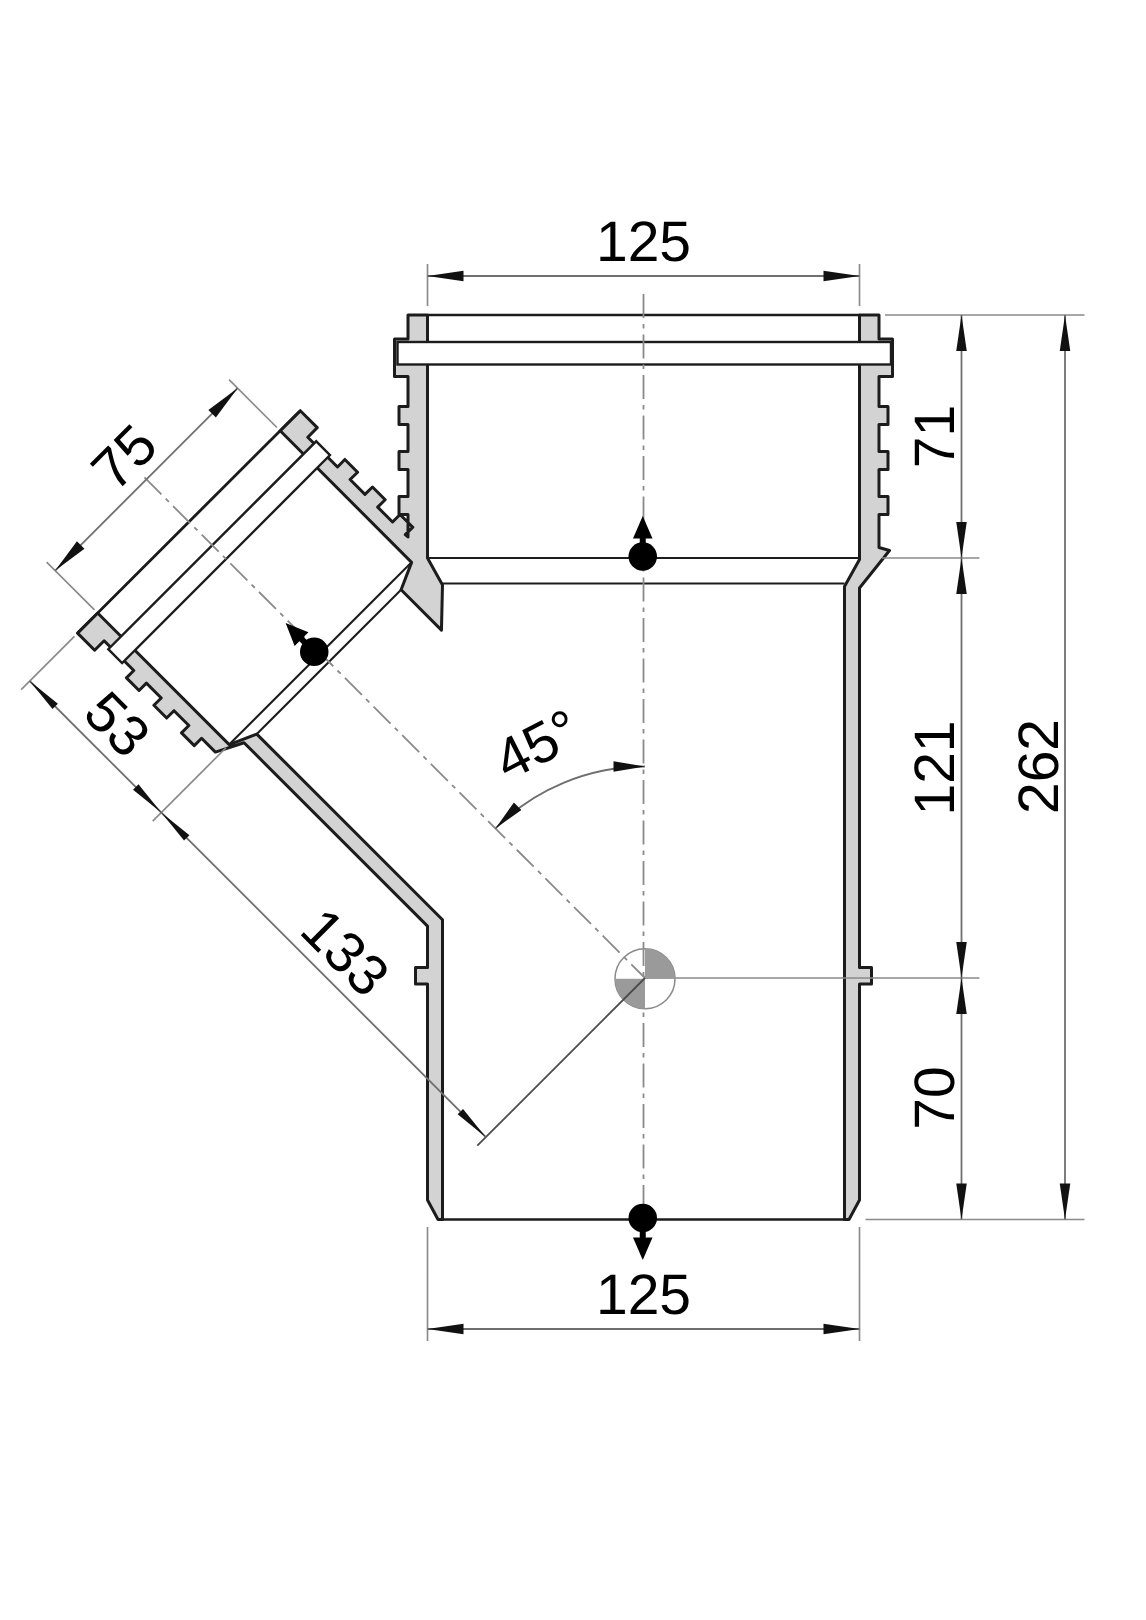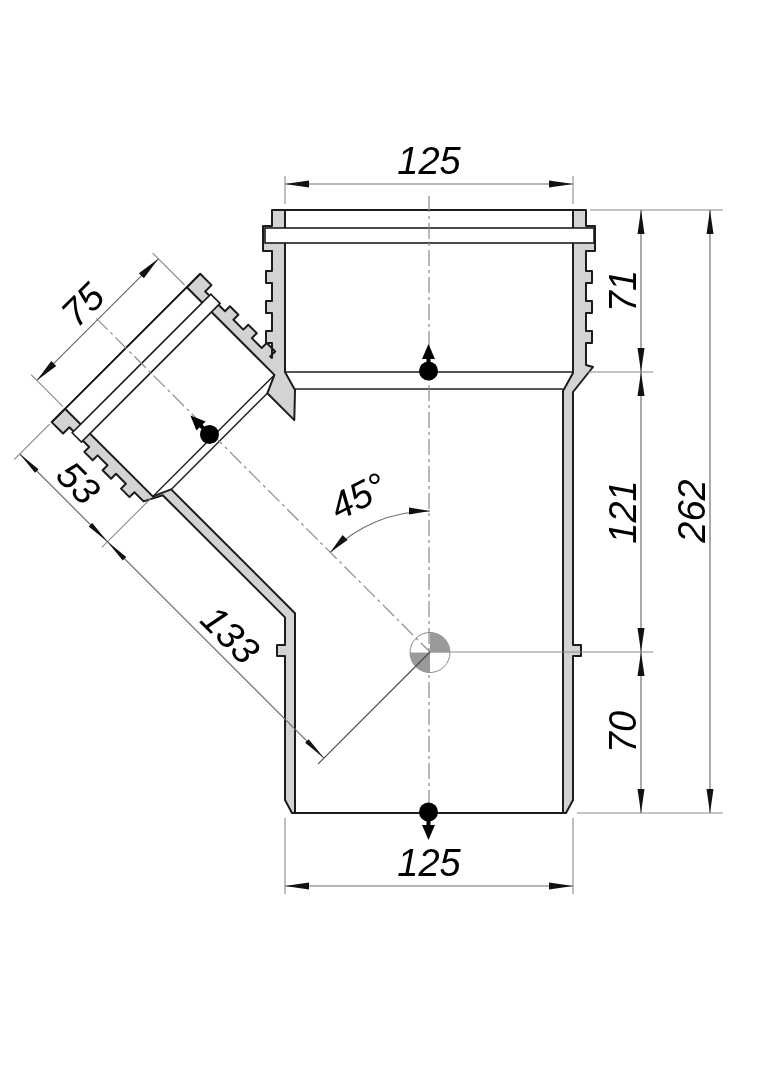--- a/index.html
+++ b/index.html
@@ -1,17 +1,17 @@
 <!DOCTYPE html>
 <html><head>
 <meta charset="utf-8">
 <style>
   html,body{margin:0;padding:0;background:#ffffff;}
   .page{position:relative;width:764px;height:937px;background:#ffffff;overflow:hidden;
-        font-family:"Liberation Sans", sans-serif;font-style:italic;}
+        font-family:"Liberation Sans", sans-serif;}
   svg{display:block;}
   .wall{fill:#d3d3d3;stroke:#1c1c1c;stroke-width:2;stroke-linejoin:round;}
   .groove{fill:#ffffff;stroke:#1c1c1c;stroke-width:1.6;}
   .edge{stroke:#1c1c1c;stroke-width:1.8;fill:none;}
   .iline{stroke:#1c1c1c;stroke-width:1.4;fill:none;}
   .dim{stroke:#6f6f6f;stroke-width:1.2;fill:none;}
   .ext{stroke:#8a8a8a;stroke-width:1.1;fill:none;}
   .extdark{stroke:#4a4a4a;stroke-width:1.2;fill:none;}
   .cl{stroke:#8a8a8a;stroke-width:1.2;fill:none;stroke-dasharray:16 4 3 4;}
   .arr{fill:#111111;stroke:none;}

